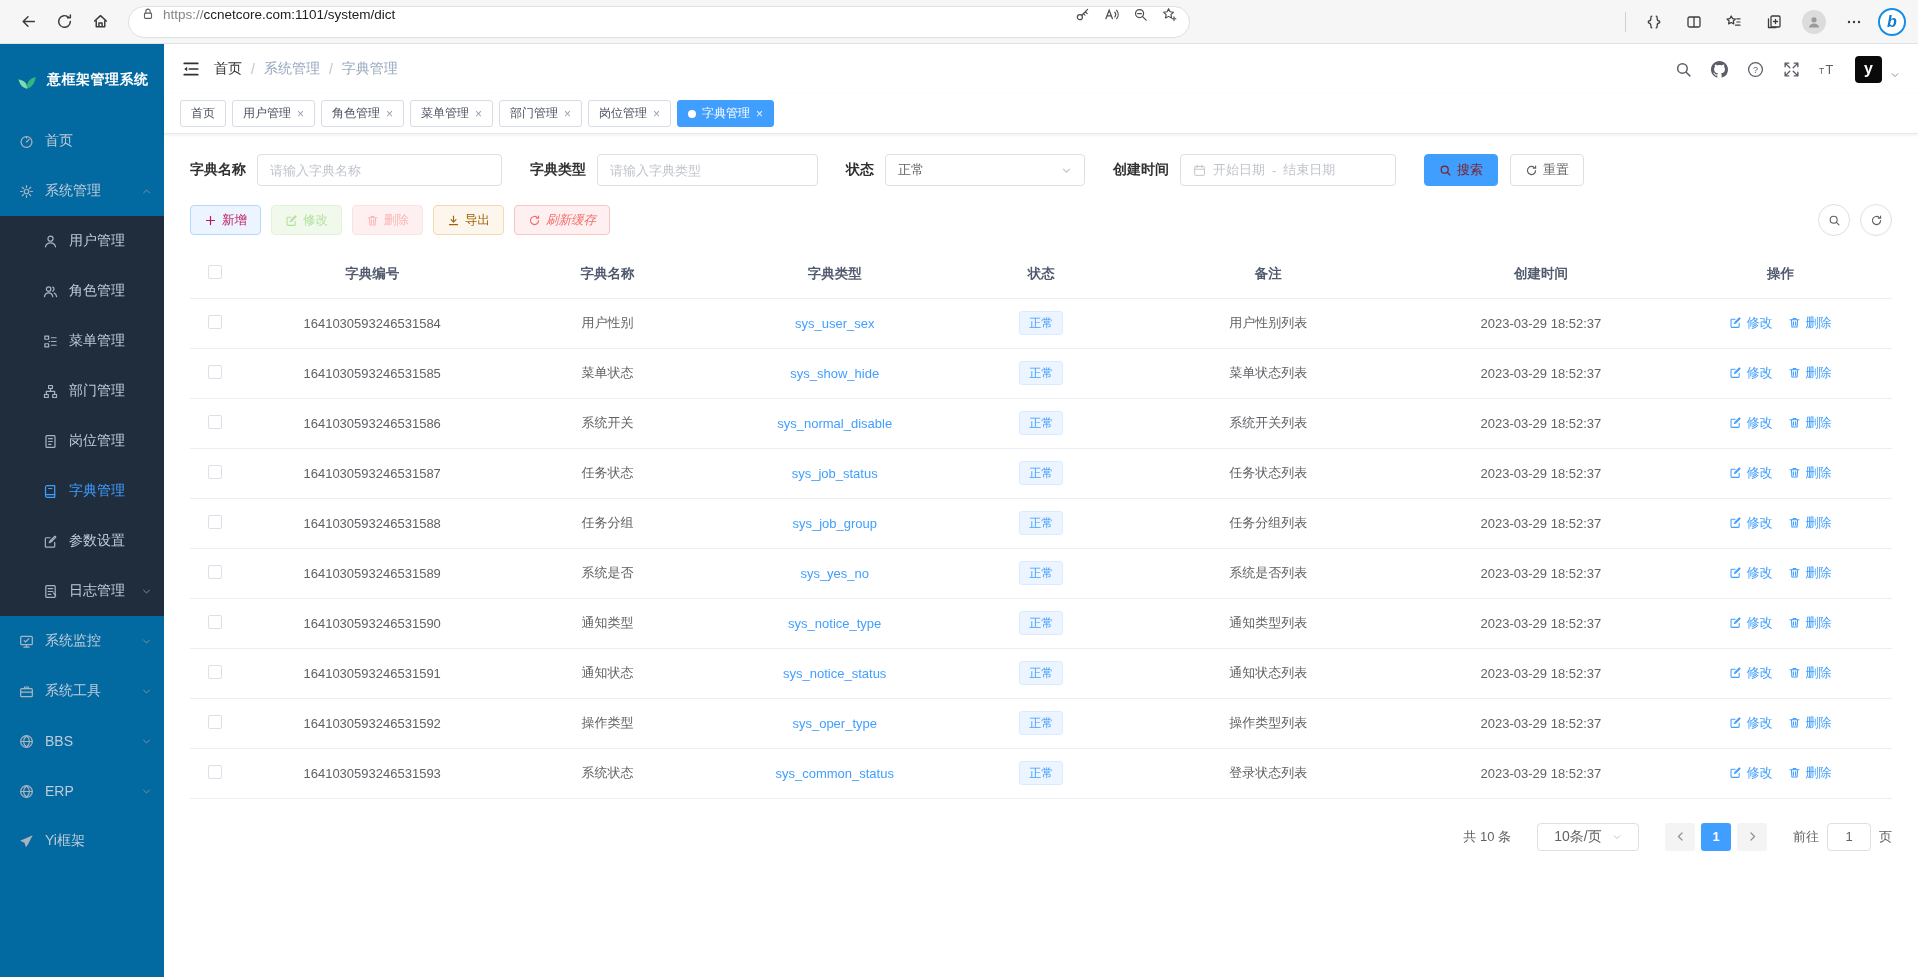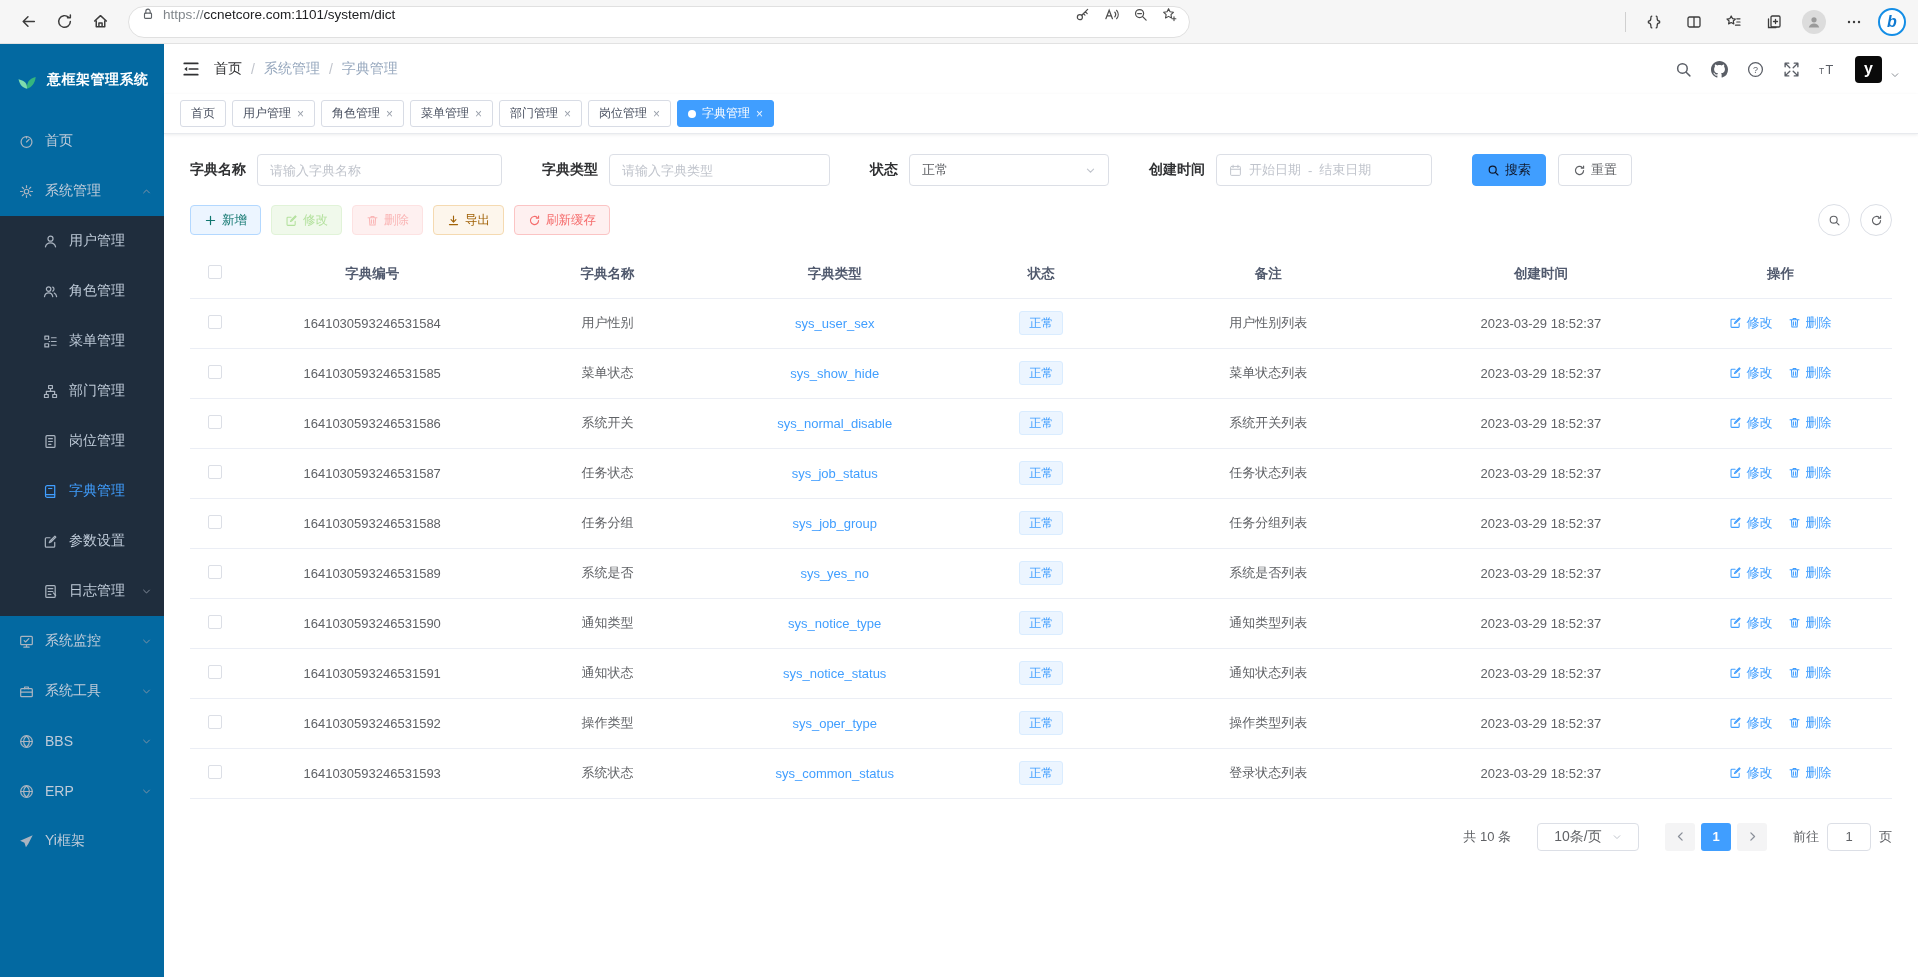--- a/index.html
+++ b/index.html
@@ -58,36 +58,36 @@
   .tab.active .tab-dot { display:inline-block; }
 
   
   .content { flex:1; padding:16px 26px 0; overflow:hidden; }
 
   .filter-row { display:flex; align-items:center; margin:4px 0 18px; font-size:14px; }
   .f-label { font-weight:bold; color:#303133; margin-right:11px; white-space:nowrap; }
   .f-input { height:32px; border:1px solid #dcdfe6; border-radius:4px; padding:0 12px; font-size:13px; color:#606266; display:flex; align-items:center; background:#fff; }
   .f-input::placeholder { color:#c0c4cc; }
   input.f-input { outline:none; font-family:inherit; }
-  .gap-lg { margin-right:40px; }
+  .gap-lg { margin-right:28px; }
   .select-box { width:200px; justify-content:space-between; cursor:pointer; }
   .select-box .chev { color:#c0c4cc; font-size:11px; }
   .date-box { width:216px; gap:7px; color:#c0c4cc; cursor:pointer; }
   .date-box .ph { font-size:13px; }
   .btn { height:32px; border-radius:4px; border:1px solid #dcdfe6; background:#fff; color:#606266; font-size:13px; padding:0 14px; display:inline-flex; align-items:center; gap:5px; cursor:pointer; font-family:inherit; }
   .btn .ico { font-size:13px; }
-  .btn-primary { background:#409eff; border-color:#409eff; color:#0f172a; }
+  .btn-primary { background:#409eff; border-color:#409eff; color:#7f1d1d; }
 
   .toolbar-row { display:flex; align-items:center; gap:10px; margin-bottom:14px; }
   .btn-sm { height:30px; padding:0 13px; font-size:12.5px; }
-  .btn-add { background:#ecf5ff; border-color:#b3d8ff; color:#0f766e;font-family:Liberation Mono, monospace; }
+  .btn-add { background:#ecf5ff; border-color:#b3d8ff; color:#be185d;font-family:Liberation Mono, monospace; }
   .btn-edit { background:#f0f9eb; border-color:#e1f3d8; color:#b3e19d; cursor:not-allowed; }
   .btn-del { background:#fef0f0; border-color:#fde2e2; color:#fab6b6; cursor:not-allowed; }
   .btn-export { background:#fdf6ec; border-color:#f5dab1; color:#a16207; }
-  .btn-cache { background:#fef0f0; border-color:#fbc4c4; color:#f56c6c; }
+  .btn-cache { background:#fef0f0; border-color:#fbc4c4; color:#f56c6c;font-style:italic; }
   .toolbar-right { margin-left:auto; display:flex; gap:10px; }
   .circle-btn { width:32px; height:32px; border-radius:50%; border:1px solid #dcdfe6; background:#fff; color:#606266; font-size:13px; display:flex; align-items:center; justify-content:center; cursor:pointer; }
 
   table { width:100%; border-collapse:collapse; table-layout:fixed; }
   thead th { height:48px; font-size:13.5px; color:#515a6e; font-weight:bold; border-bottom:1px solid #ebeef5; text-align:center; }
   tbody td { height:50px; font-size:13px; color:#606266; border-bottom:1px solid #ebeef5; text-align:center; white-space:nowrap; }
   .checkbox { width:14px; height:14px; border:1px solid #dcdfe6; border-radius:2px; background:#fff; display:inline-block; cursor:pointer; }
   a.type-link { color:#409eff; text-decoration:none; cursor:pointer; }
   .status-tag { display:inline-block; padding:2px 9px; font-size:12px; line-height:18px; color:#409eff; background:#ecf5ff; border:1px solid #d9ecff; border-radius:3px; }
   .op-link { color:#409eff; font-size:13px; display:inline-flex; align-items:center; gap:4px; margin:0 8px; cursor:pointer; }

